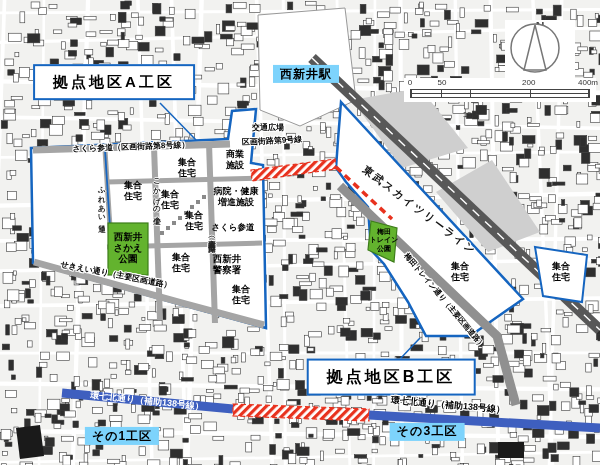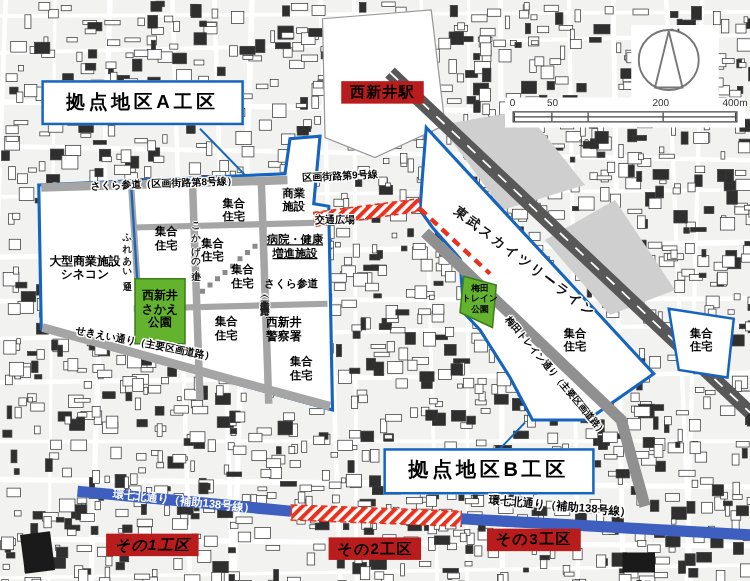--- a/index.html
+++ b/index.html
@@ -18,21 +18,21 @@
       1px 1px 0 #fff,-1px -1px 0 #fff,1px -1px 0 #fff,-1px 1px 0 #fff;
   }
   .tobu{letter-spacing:2px;color:#111;}
   .vert{writing-mode:vertical-rl;text-orientation:upright;letter-spacing:1px;color:#222;
     text-shadow:1px 0 0 #fff,-1px 0 0 #fff,0 1px 0 #fff,0 -1px 0 #fff;}
   .on-blue{color:#fff;}
   .box-blue{
     background:#fff;border:2px solid var(--boundary-blue);
     padding:7px 18px;letter-spacing:3px;
   }
-  .box-white{background:#b91c1c;padding:2px 7px;letter-spacing:1px;}
+  .box-white{background:#7dd3fc;padding:2px 7px;letter-spacing:1px;}
   #compass{position:absolute;left:505px;top:20px;width:70px;height:74px;background:#fff;
     text-align:center;}
   #compass .n{font-weight:bold;font-size:12px;color:#444;display:block;line-height:14px;}
   #scalebar{position:absolute;left:404px;top:78px;width:192px;height:24px;background:#fff;}
   #scalebar .nums{position:relative;height:11px;font-size:8px;color:#333;}
   #scalebar .nums span{position:absolute;transform:translateX(-50%);white-space:nowrap;}
   #scalebar .bar{position:relative;margin:0 6px;height:7px;border:1px solid #444;background:#fff;}
   #scalebar .bar i{position:absolute;top:0;bottom:0;width:1px;background:#444;}
   #scalebar .bar em{position:absolute;left:0;right:0;top:3px;height:1px;background:#444;}
 </style>
@@ -1633,49 +1633,46 @@
     <line x1="420" y1="338" x2="400" y2="359" stroke="#1565c0" stroke-width="1.5"></line>
 
     <polygon points="16,428 40,425 44,456 20,459" fill="#1a1a1a"></polygon>
     <rect x="498" y="442" width="26" height="16" fill="#1a1a1a"></rect>
   </svg>
 
   <div id="labels">
       <div class="lbl box-blue" style="left: 114px; top: 82px; font-size: 15px; transform: translate(-50%, -50%) rotate(0deg);">拠点地区A工区</div>
       <div class="lbl box-blue" style="left: 391px; top: 377px; font-size: 16px; transform: translate(-50%, -50%) rotate(0deg);">拠点地区B工区</div>
       <div class="lbl box-white" style="left: 306px; top: 74px; font-size: 12px; transform: translate(-50%, -50%) rotate(0deg);">西新井駅</div>
-      <div class="lbl box-white" style="left: 122px; top: 436px; font-size: 12px; transform: translate(-50%, -50%) rotate(0deg); font-style: italic;">その1工区</div>
-      <div class="lbl box-white" style="left: 300px; top: 439px; font-size: 12px; transform: translate(-50%, -50%) rotate(0deg);">その2工区</div>
+      <div class="lbl box-white" style="left: 122px; top: 436px; font-size: 12px; transform: translate(-50%, -50%) rotate(0deg);">その1工区</div>
       <div class="lbl box-white" style="left: 427px; top: 432px; font-size: 12px; transform: translate(-50%, -50%) rotate(0deg); font-family: Liberation Mono, monospace;">その3工区</div>
       <div class="lbl halo" style="left: 131px; top: 147px; font-size: 8px; transform: translate(-50%, -50%) rotate(-2deg);">さくら参道（区画街路第8号線）</div>
       <div class="lbl halo" style="left: 272px; top: 141px; font-size: 8px; transform: translate(-50%, -50%) rotate(-3deg);">区画街路第9号線</div>
-      <div class="lbl halo" style="left: 268px; top: 128px; font-size: 8px; transform: translate(-50%, -50%) rotate(0deg); margin-top: 48px;">交通広場</div>
+      <div class="lbl halo" style="left: 268px; top: 128px; font-size: 8px; transform: translate(-50%, -50%) rotate(0deg);">交通広場</div>
       <div class="lbl " style="left: 235px; top: 160px; font-size: 9px; transform: translate(-50%, -50%) rotate(0deg);">商業
 施設</div>
-      <div class="lbl " style="left: 236px; top: 197px; font-size: 9px; transform: translate(-50%, -50%) rotate(0deg); text-decoration: underline;">病院・健康
+      <div class="lbl " style="left: 236px; top: 197px; font-size: 9px; transform: translate(-50%, -50%) rotate(0deg);">病院・健康
 増進施設</div>
       <div class="lbl " style="left: 187px; top: 168px; font-size: 9px; transform: translate(-50%, -50%) rotate(0deg);">集合
 住宅</div>
       <div class="lbl " style="left: 133px; top: 191px; font-size: 9px; transform: translate(-50%, -50%) rotate(0deg);">集合
 住宅</div>
       <div class="lbl " style="left: 170px; top: 200px; font-size: 9px; transform: translate(-50%, -50%) rotate(0deg);">集合
 住宅</div>
       <div class="lbl " style="left: 194px; top: 221px; font-size: 9px; transform: translate(-50%, -50%) rotate(0deg);">集合
 住宅</div>
       <div class="lbl " style="left: 233px; top: 227px; font-size: 8.5px; transform: translate(-50%, -50%) rotate(0deg);">さくら参道</div>
       <div class="lbl " style="left: 181px; top: 263px; font-size: 9px; transform: translate(-50%, -50%) rotate(0deg);">集合
 住宅</div>
       <div class="lbl " style="left: 241px; top: 295px; font-size: 9px; transform: translate(-50%, -50%) rotate(0deg);">集合
 住宅</div>
       <div class="lbl " style="left: 460px; top: 272px; font-size: 9px; transform: translate(-50%, -50%) rotate(0deg);">集合
 住宅</div>
       <div class="lbl " style="left: 561px; top: 272px; font-size: 9px; transform: translate(-50%, -50%) rotate(0deg);">集合
 住宅</div>
-      <div class="lbl " style="left: 68px; top: 215px; font-size: 9.5px; transform: translate(-50%, -50%) rotate(0deg);">大型商業施設
-シネコン</div>
       <div class="lbl " style="left: 128px; top: 248px; font-size: 9.5px; transform: translate(-50%, -50%) rotate(0deg);">西新井
 さかえ
 公園</div>
       <div class="lbl " style="left: 227px; top: 264px; font-size: 9.5px; transform: translate(-50%, -50%) rotate(0deg);">西新井
 警察署</div>
       <div class="lbl " style="left: 384px; top: 240px; font-size: 7px; transform: translate(-50%, -50%) rotate(0deg);">梅田
 トレイン
 公園</div>
       <div class="lbl tobu" style="left: 420px; top: 210px; font-size: 10.5px; transform: translate(-50%, -50%) rotate(37deg);">東武スカイツリーライン</div>
       <div class="lbl halo" style="left: 444px; top: 301px; font-size: 7.5px; transform: translate(-50%, -50%) rotate(50deg);">梅田トレイン通り（主要区画道路）</div>

